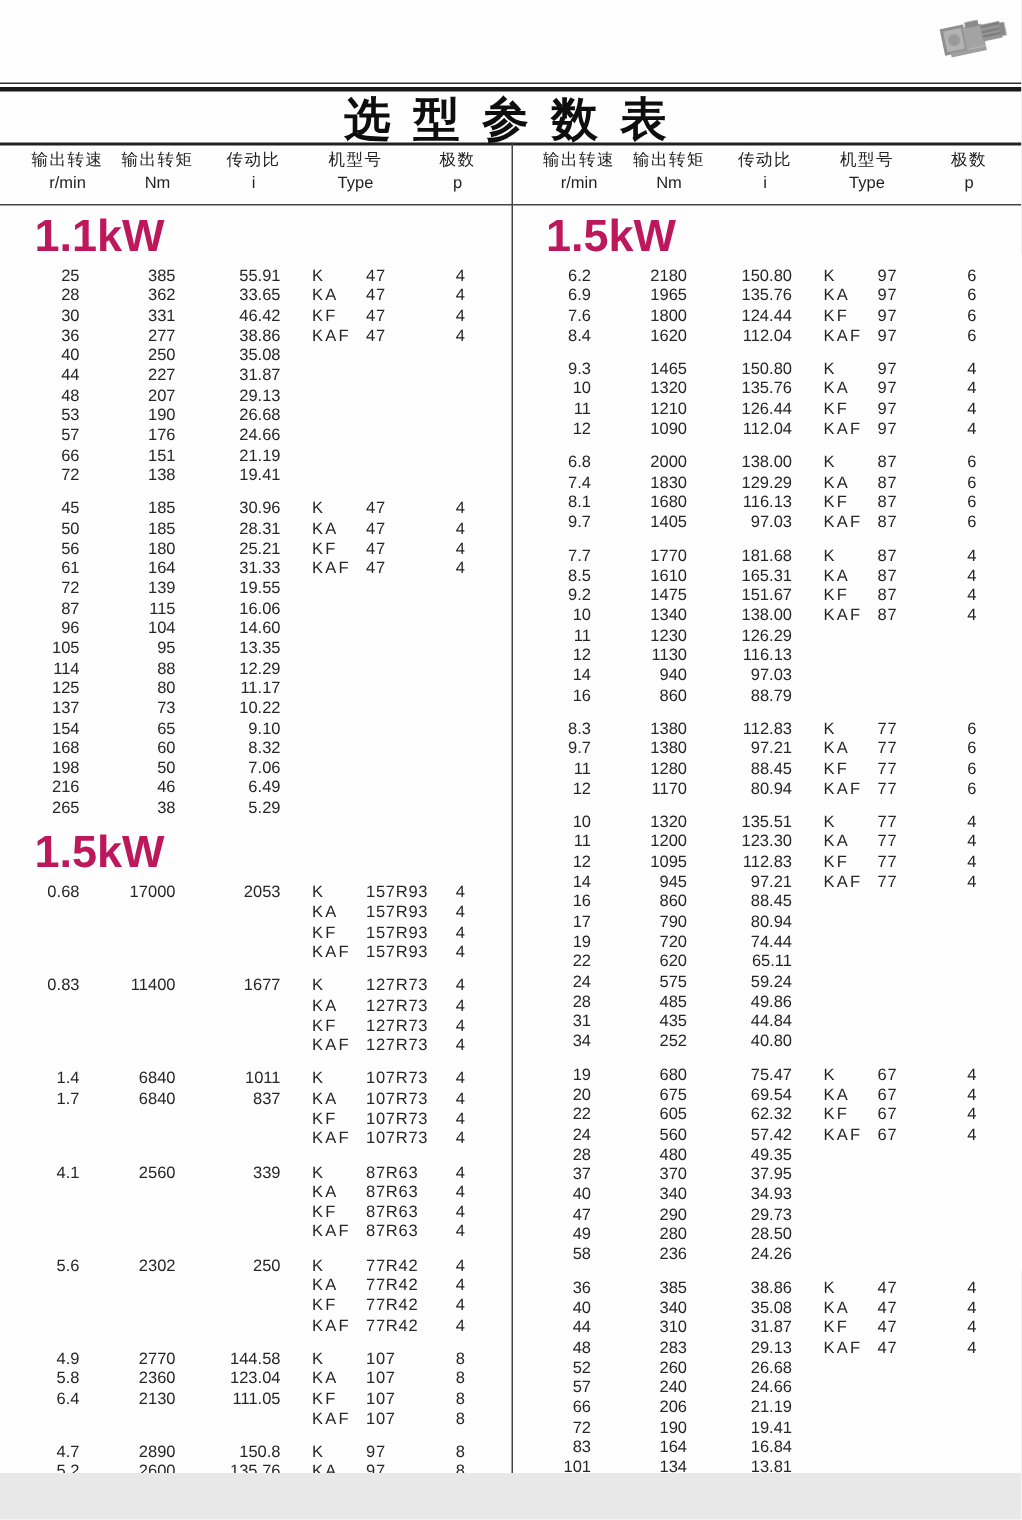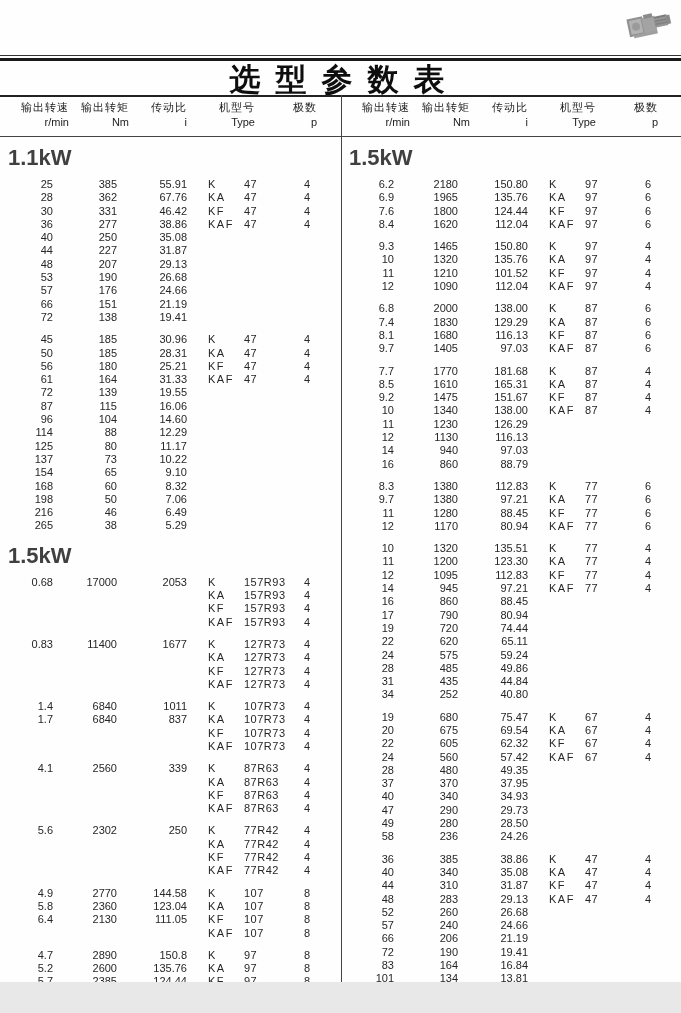--- a/index.html
+++ b/index.html
@@ -25,31 +25,31 @@
     letter-spacing:15px;padding-left:8px;box-sizing:border-box;
   }
   
   .photo{position:absolute;top:5px;right:7px;width:50px;height:38px;}
   
   .thead-half{position:absolute;top:100px;height:34px;width:341px;}
   .thead-left{left:0;}
   .thead-right{left:341px;}
   .hcell{
     position:absolute;top:0;transform:translateX(-50%);
-    text-align:right;font-size:11px;line-height:15px;color:#222;white-space:nowrap;
+    text-align:center;font-size:11px;line-height:15px;color:#222;white-space:nowrap;
   }
   .hcell .zh{letter-spacing:1px;}
   .hcell .unit{letter-spacing:0;}
   
   .tcol{position:absolute;top:141px;width:341px;}
   .tcol-left{left:0;}
   .tcol-right{left:341px;}
   .sec-title{
-    font-size:22px;font-weight:bold;color:#404040;
-    height:27px;line-height:27px;margin:3px 0 7px 8px;
+    font-size:30px;font-weight:bold;color:#be185d;
+    height:27px;line-height:27px;margin:3px 0 7px 23px;
   }
   .block{margin:0 0 9px 0;}
   .row{display:flex;height:13.3px;line-height:13.4px;font-size:11px;color:#262626;}
   .c{display:block;white-space:nowrap;}
   .c0{width:55px;text-align:right;padding-right:2px;box-sizing:border-box;}
   .c1{width:62px;text-align:right;}
   .c2{width:70px;text-align:right;}
   .c3{width:36px;margin-left:21px;text-align:left;letter-spacing:1.5px;}
   .c4{width:56px;text-align:left;letter-spacing:0.5px;}
   .c5{width:10px;text-align:right;}
@@ -144,21 +144,21 @@
           <span class="c c0">25</span>
           <span class="c c1">385</span>
           <span class="c c2">55.91</span>
           <span class="c c3">K</span>
           <span class="c c4">47</span>
           <span class="c c5">4</span>
         </div>
         <div class="row">
           <span class="c c0">28</span>
           <span class="c c1">362</span>
-          <span class="c c2">67.76</span>
+          <span class="c c2">33.65</span>
           <span class="c c3">KA</span>
           <span class="c c4">47</span>
           <span class="c c5">4</span>
         </div>
         <div class="row">
           <span class="c c0">30</span>
           <span class="c c1">331</span>
           <span class="c c2">46.42</span>
           <span class="c c3">KF</span>
           <span class="c c4">47</span>
@@ -280,20 +280,28 @@
         </div>
         <div class="row">
           <span class="c c0">96</span>
           <span class="c c1">104</span>
           <span class="c c2">14.60</span>
           <span class="c c3"></span>
           <span class="c c4"></span>
           <span class="c c5"></span>
         </div>
         <div class="row">
+          <span class="c c0">105</span>
+          <span class="c c1">95</span>
+          <span class="c c2">13.35</span>
+          <span class="c c3"></span>
+          <span class="c c4"></span>
+          <span class="c c5"></span>
+        </div>
+        <div class="row">
           <span class="c c0">114</span>
           <span class="c c1">88</span>
           <span class="c c2">12.29</span>
           <span class="c c3"></span>
           <span class="c c4"></span>
           <span class="c c5"></span>
         </div>
         <div class="row">
           <span class="c c0">125</span>
           <span class="c c1">80</span>
@@ -640,21 +648,21 @@
           <span class="c c0">10</span>
           <span class="c c1">1320</span>
           <span class="c c2">135.76</span>
           <span class="c c3">KA</span>
           <span class="c c4">97</span>
           <span class="c c5">4</span>
         </div>
         <div class="row">
           <span class="c c0">11</span>
           <span class="c c1">1210</span>
-          <span class="c c2">101.52</span>
+          <span class="c c2">126.44</span>
           <span class="c c3">KF</span>
           <span class="c c4">97</span>
           <span class="c c5">4</span>
         </div>
         <div class="row">
           <span class="c c0">12</span>
           <span class="c c1">1090</span>
           <span class="c c2">112.04</span>
           <span class="c c3">KAF</span>
           <span class="c c4">97</span>

